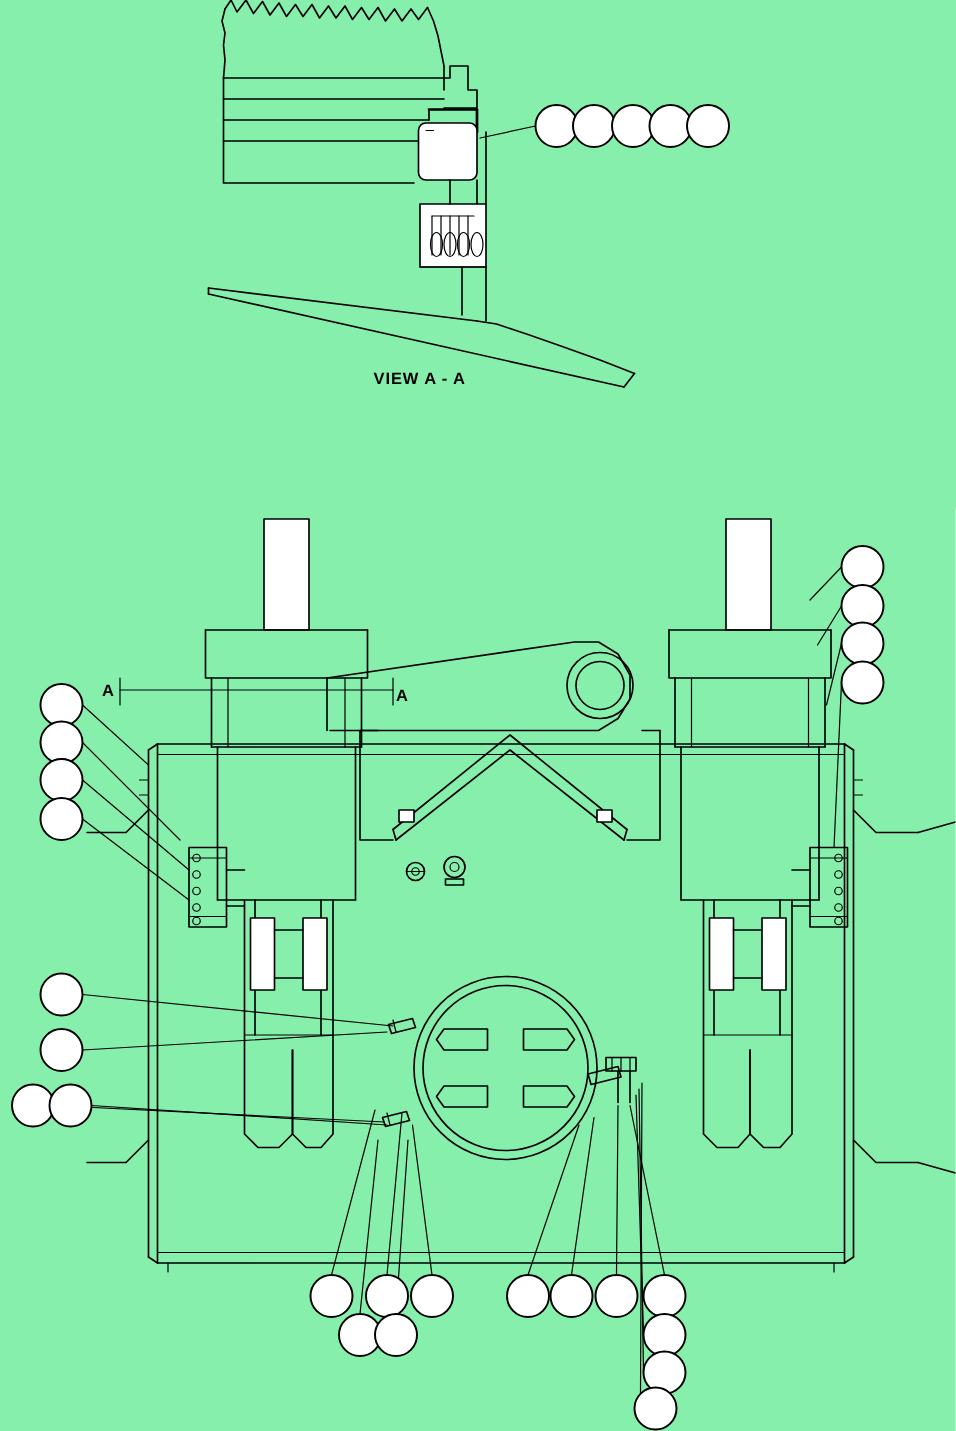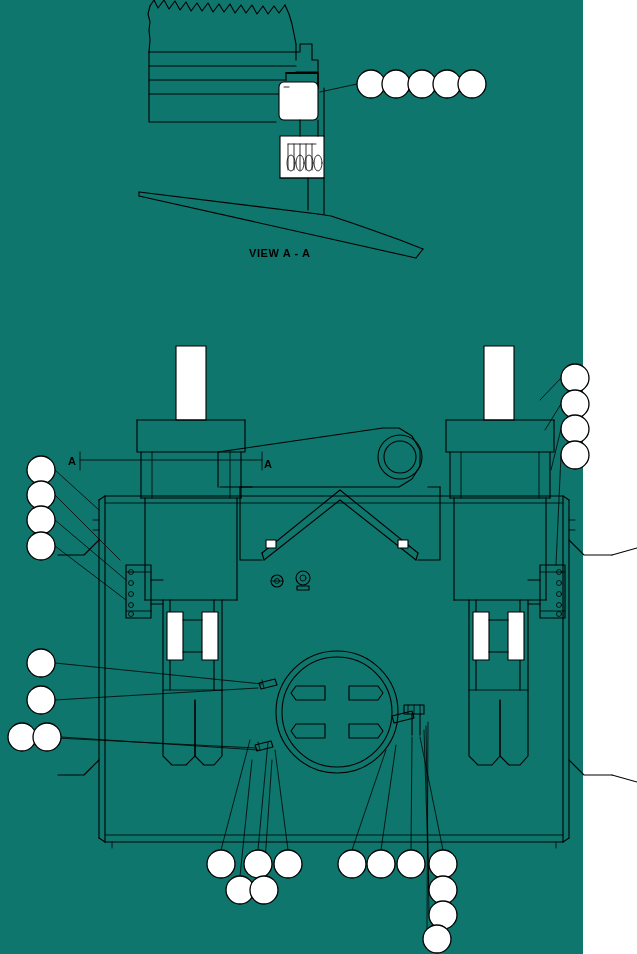--- a/index.html
+++ b/index.html
@@ -8,23 +8,23 @@
     background: #ffffff;
   }
   body {
     width: 637px;
     height: 954px;
     font-family: "Liberation Sans", sans-serif;
     overflow: hidden;
   }
   #sheet {
     position: relative;
-    width: 583px;
+    width: 637px;
     height: 954px;
-    background: #0f766e;
+    background: #86efac;
   }
   svg.diagram {
     position: absolute;
     left: 0;
     top: 0;
     width: 637px;
     height: 954px;
   }
   .ln {
     fill: none;

